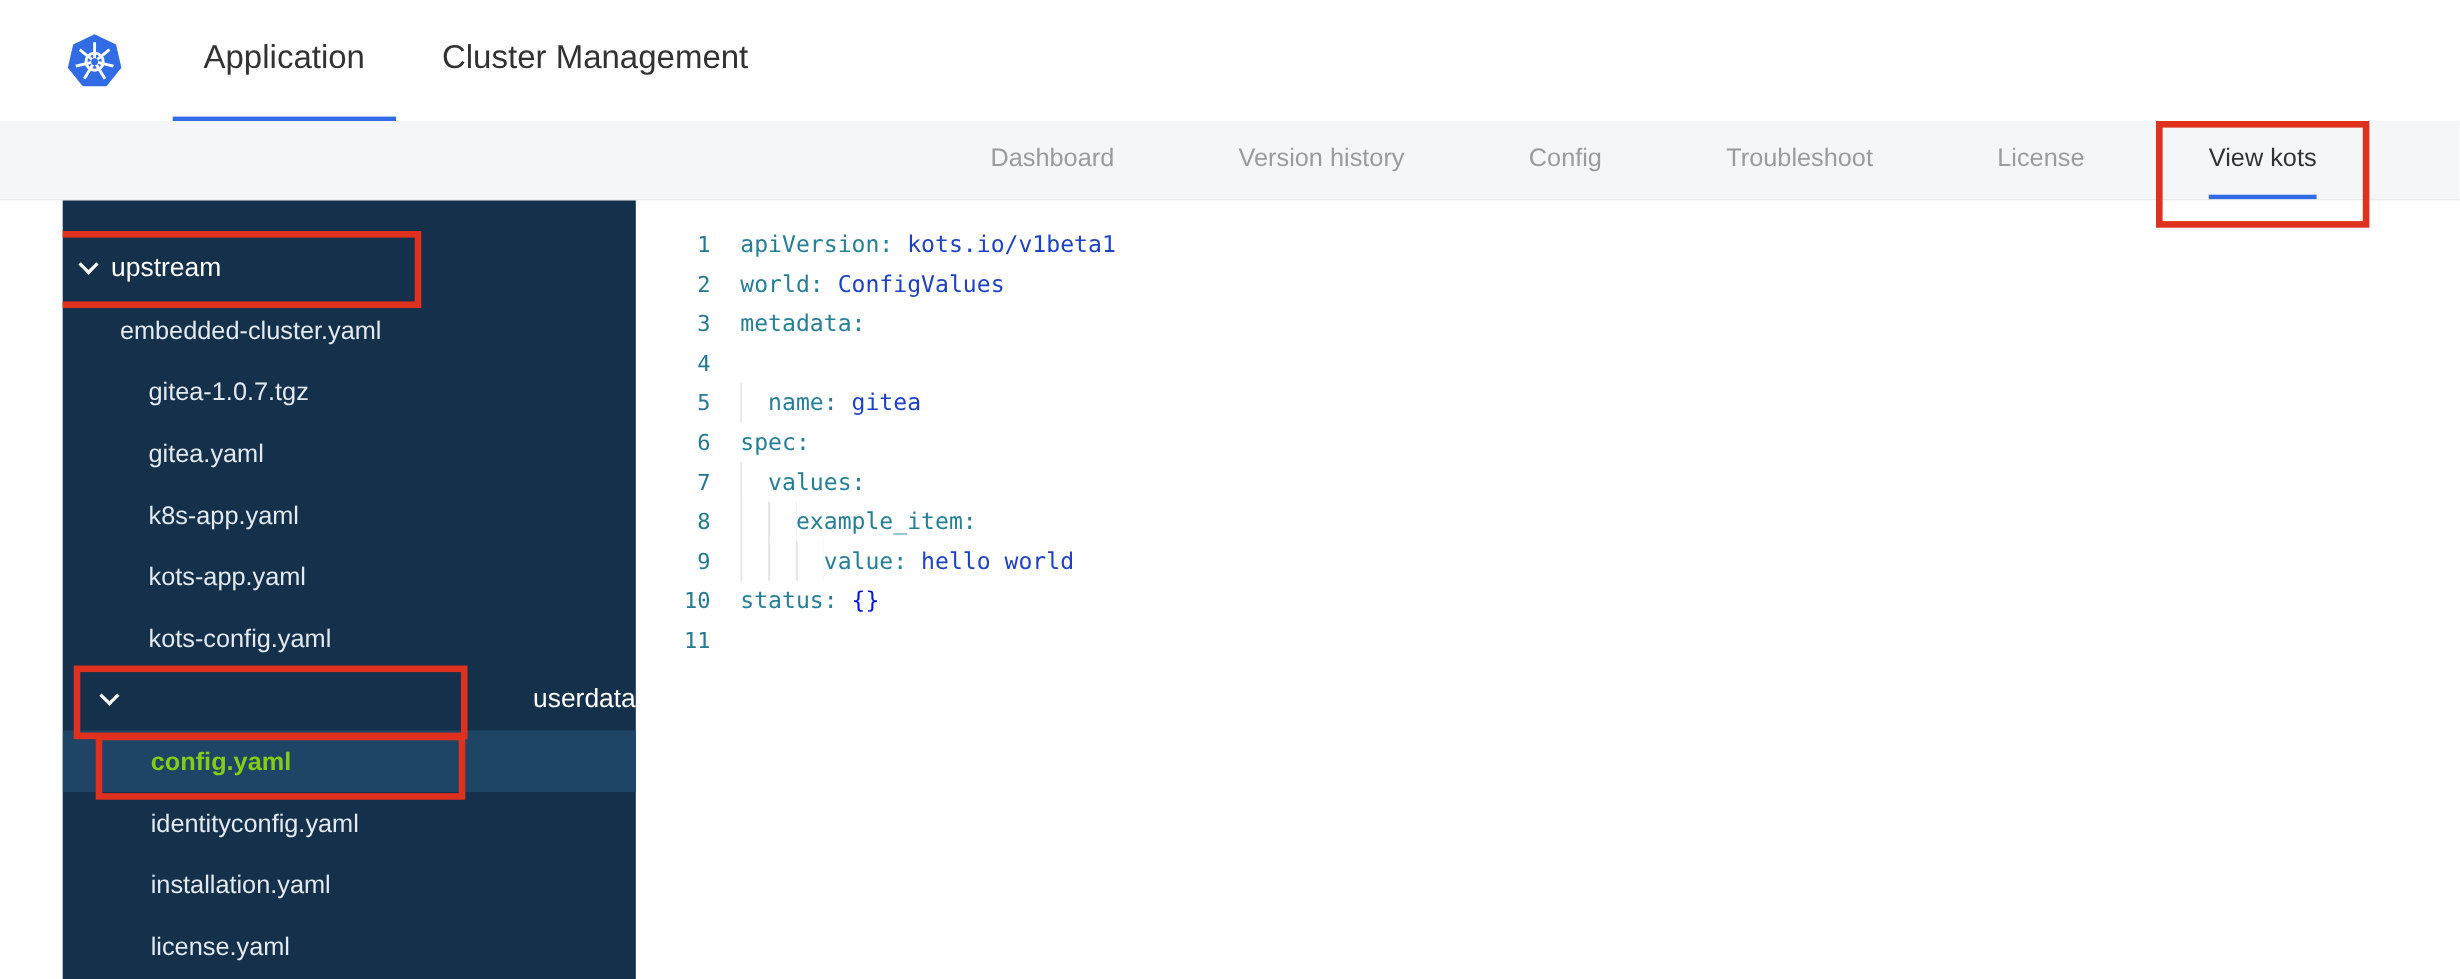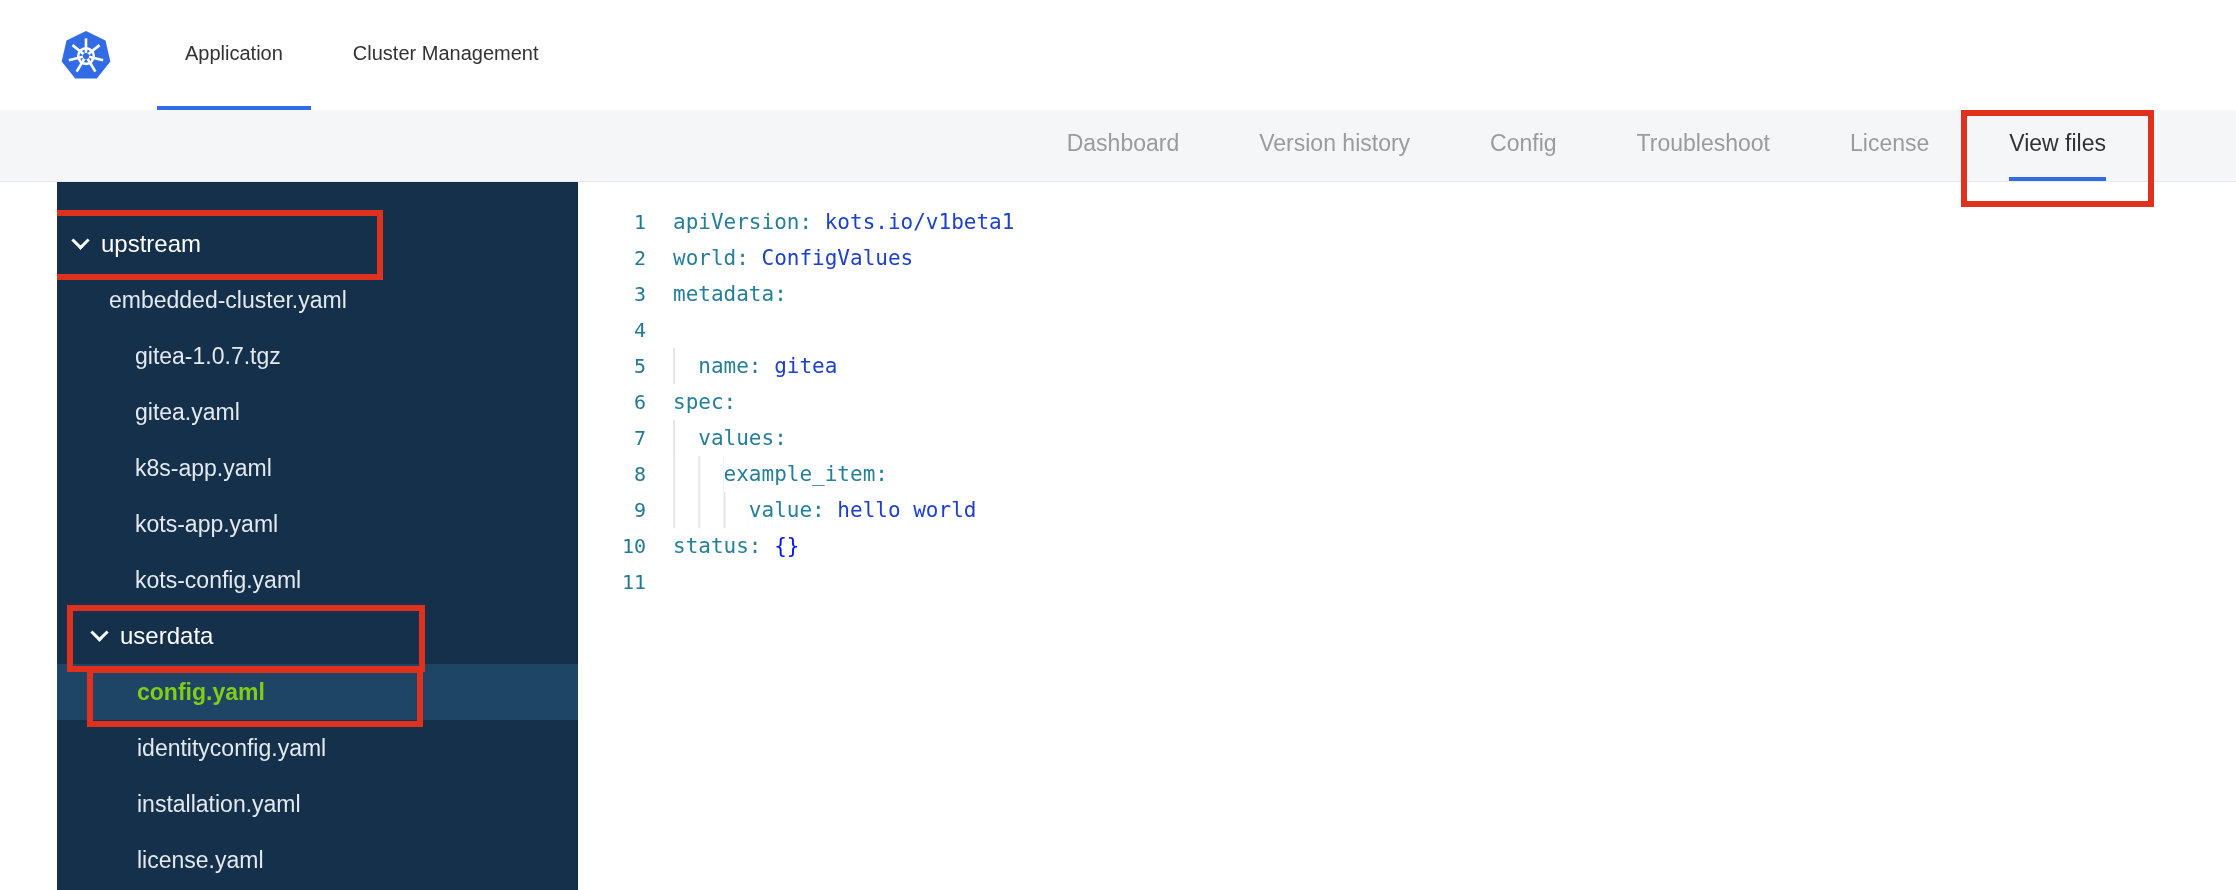--- a/index.html
+++ b/index.html
@@ -11,27 +11,27 @@
   *{box-sizing:border-box}
   html,body{margin:0;padding:0}
   body{width:2236px;height:890px;overflow:hidden;background:#fff;
        font-family:"Liberation Sans","DejaVu Sans",sans-serif;color:#323232}
 
   
   .topbar{height:110px;background:#fff;display:flex;align-items:stretch}
   .logo-wrap{width:52px;height:54px;margin-left:60px;align-self:center;flex:none}
   .logo-wrap svg{width:100%;height:100%;display:block}
   .top-tabs{display:flex;margin-left:45px;gap:14px}
-  .top-tab{display:flex;align-items:center;padding:0 28px;font-size:20px;font-weight:500;
+  .top-tab{display:flex;align-items:center;padding:0 28px;font-size:30px;font-weight:500;
            color:var(--nav-active-text);border-bottom:4px solid transparent;cursor:pointer}
   .top-tab.active{border-bottom-color:var(--accent-blue)}
 
   
   .subnav{height:72px;background:var(--subnav-bg);border-bottom:1px solid #e8e8e8;
-          display:flex;align-items:stretch;justify-content:flex-end;gap:80px;
+          display:flex;align-items:stretch;justify-content:flex-end;gap:113px;
           padding-right:130px;position:relative;z-index:10}
   .nav-item{display:flex;align-items:center;font-size:23px;color:var(--nav-inactive-text);
             position:relative;border-bottom:4px solid transparent;cursor:pointer;white-space:nowrap}
   .nav-item.active{color:var(--nav-active-text);border-bottom-color:var(--accent-blue)}
 
   
   .anno-box{position:absolute;border:6px solid var(--annotation-red);pointer-events:none;z-index:30}
   .anno-view-files{left:-48px;top:0;width:calc(100% + 96px);height:97px}
   .anno-upstream{left:-14px;top:-6px;width:340px;height:70px}
   .anno-userdata{left:10px;top:-3px;width:358px;height:67px}
@@ -100,21 +100,21 @@
       <div class="nav-item">
         <span>Config</span>
       </div>
       <div class="nav-item">
         <span>Troubleshoot</span>
       </div>
       <div class="nav-item">
         <span>License</span>
       </div>
       <div class="nav-item active">
-        <span>View files</span>
+        <span>View kots</span>
         <div class="anno-box anno-view-files"></div>
       </div>
     </nav>
 
   <main class="content">
     <aside class="filetree">
         <div class="tree-row row-section" style="padding-left: 17px;">
           <span class="chevron-icon"></span>
           <span>upstream</span>
           <div class="anno-box anno-upstream"></div>
@@ -130,21 +130,21 @@
         </div>
         <div class="tree-row tree-file" style="padding-left: 78px;">
           <span>k8s-app.yaml</span>
         </div>
         <div class="tree-row tree-file" style="padding-left: 78px;">
           <span>kots-app.yaml</span>
         </div>
         <div class="tree-row tree-file" style="padding-left: 78px;">
           <span>kots-config.yaml</span>
         </div>
-        <div class="tree-row row-section" style="padding-left: 36px;">
+        <div class="tree-row row-section" style="padding-left: 36px; justify-content: space-between;">
           <span class="chevron-icon"></span>
           <span>userdata</span>
           <div class="anno-box anno-userdata"></div>
         </div>
         <div class="tree-row tree-file selected" style="padding-left: 80px;">
           <span>config.yaml</span>
           <div class="anno-box anno-config"></div>
         </div>
         <div class="tree-row tree-file" style="padding-left: 80px;">
           <span>identityconfig.yaml</span>

